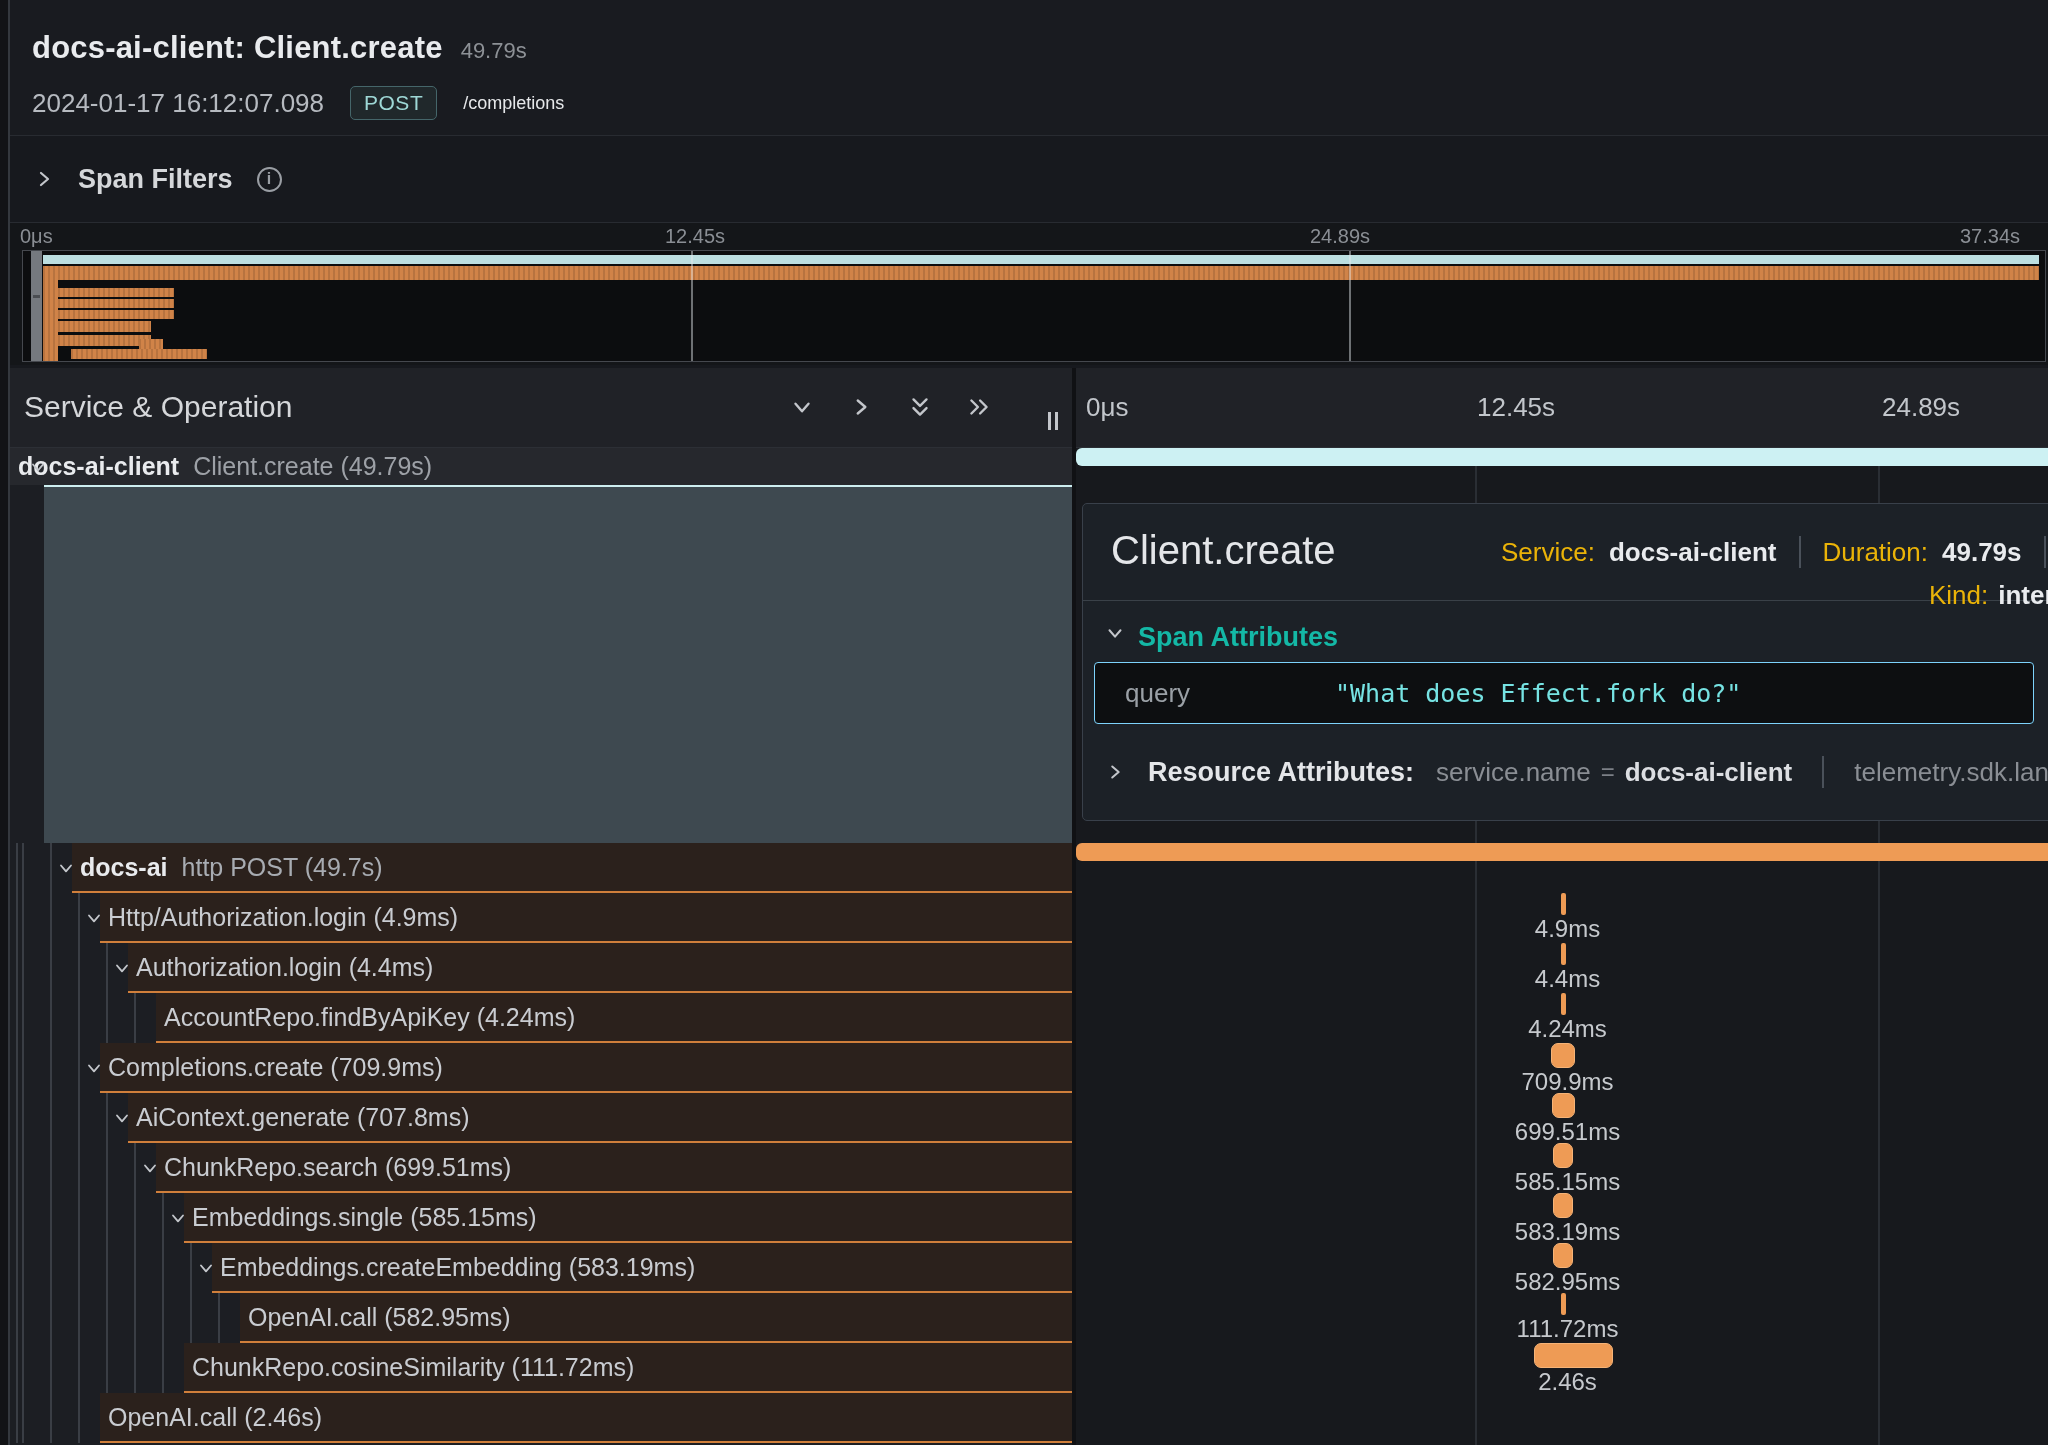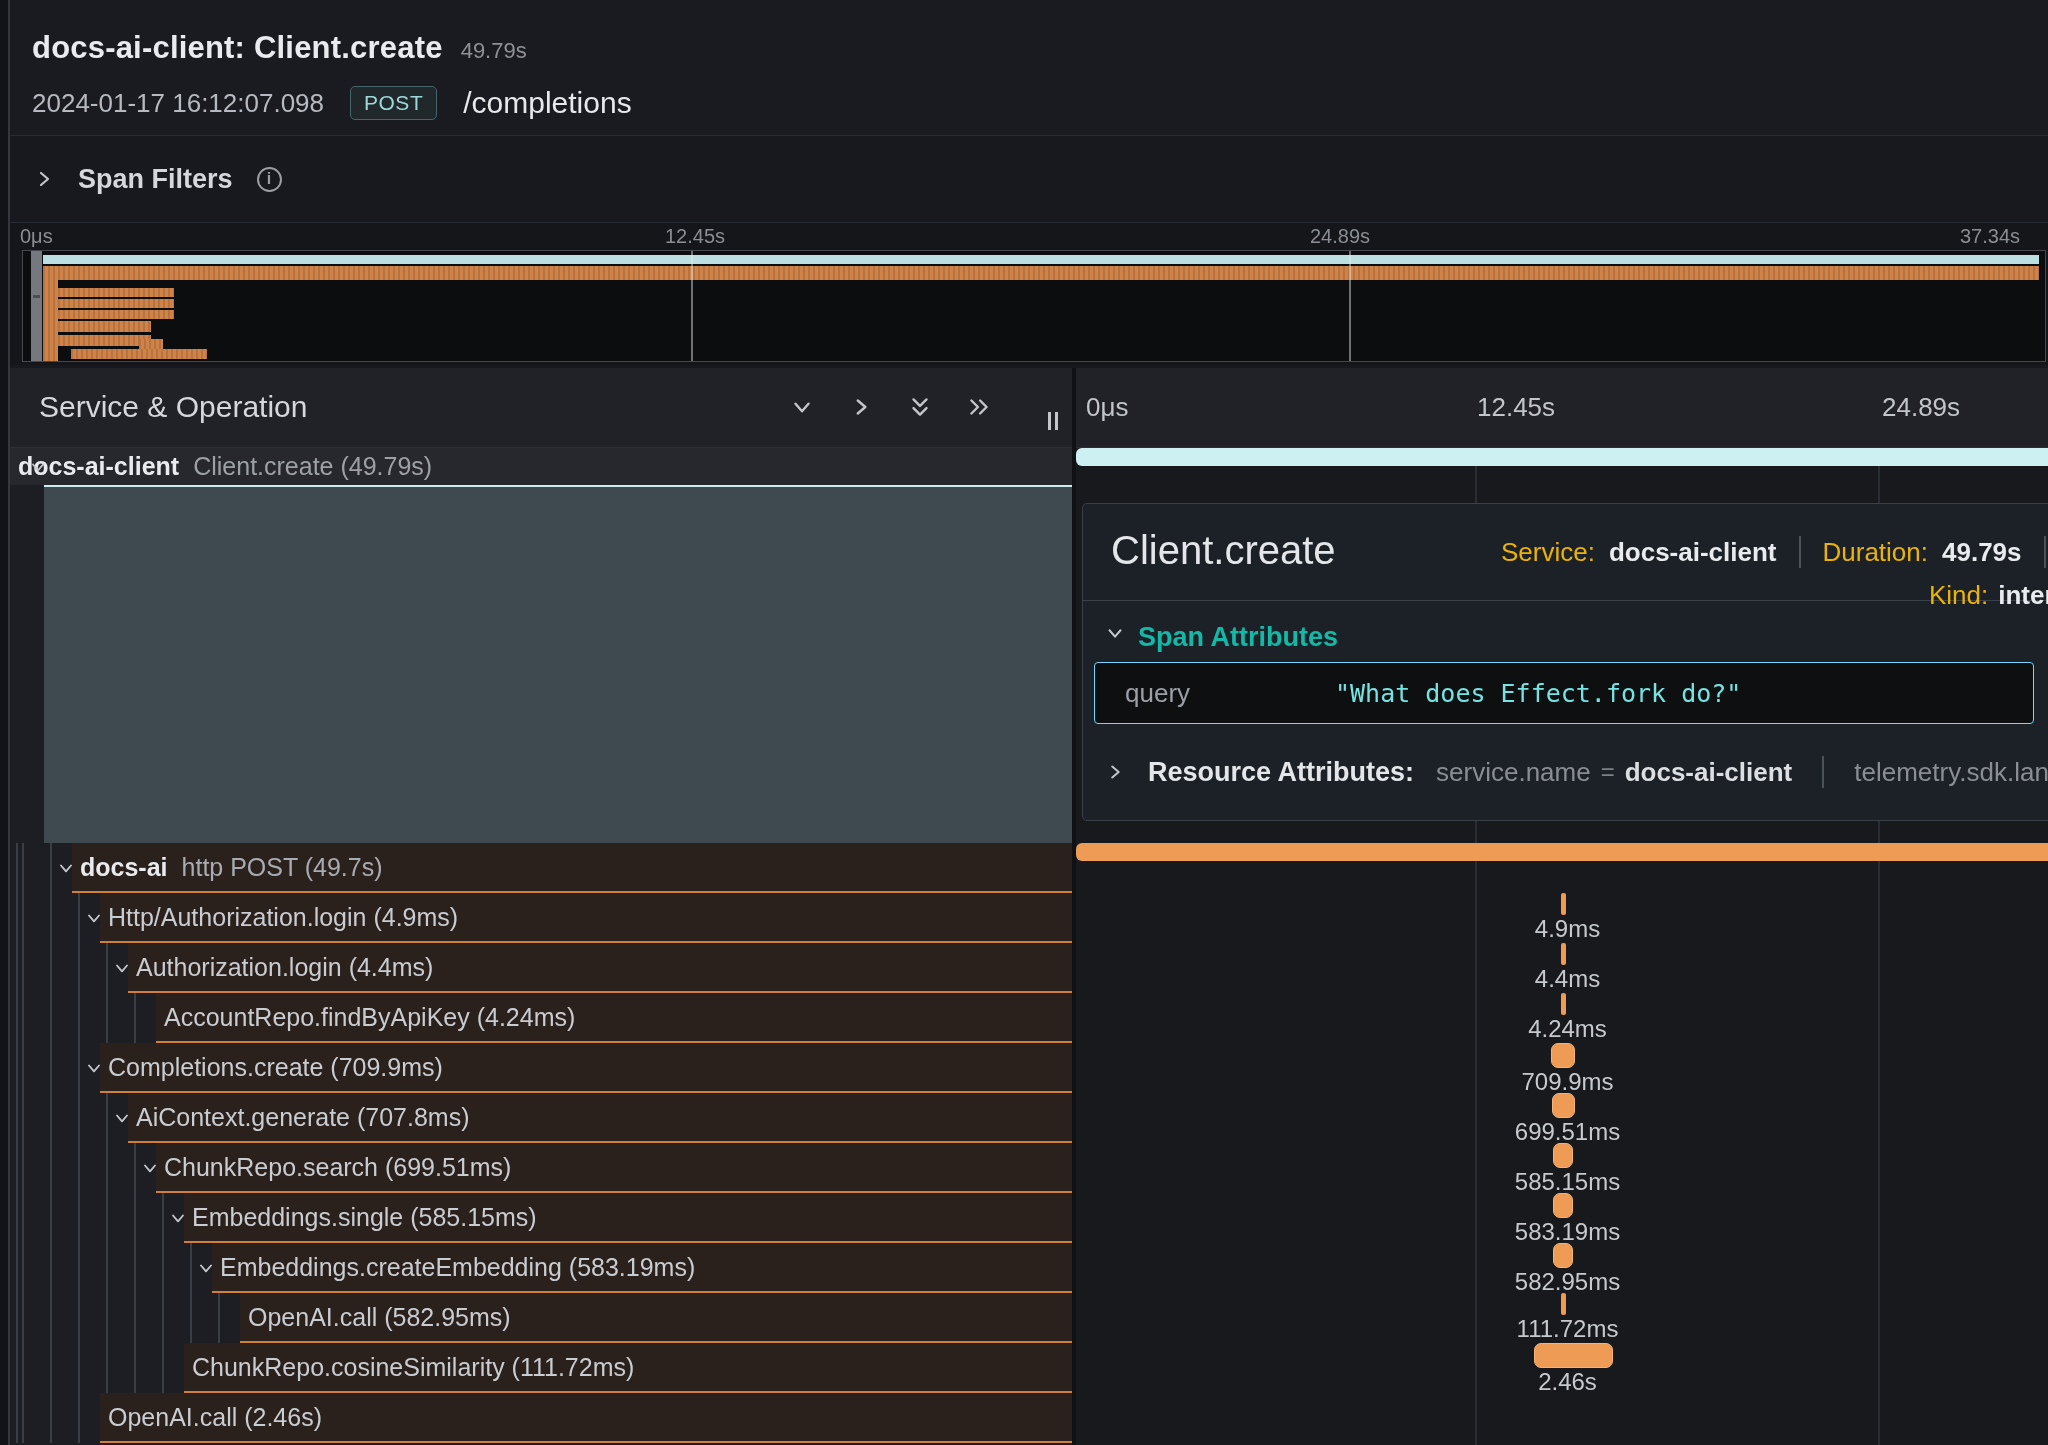--- a/index.html
+++ b/index.html
@@ -14,21 +14,21 @@
 
   
   .trace-header { position:absolute; left:10px; right:0; top:0; height:135px; background:#191b20; }
   .title-row { position:absolute; left:22px; top:30px; display:flex; align-items:baseline; gap:18px; }
   .trace-title { font-size:31px; font-weight:bold; color:#e9ebee; letter-spacing:.2px; }
   .trace-duration { font-size:22px; color:#8d9196; }
   .sub-row { position:absolute; left:22px; top:86px; display:flex; align-items:center; gap:26px; }
   .trace-time { font-size:26px; color:#b6bac0; }
   .method-badge { font-size:21px; color:#9ed8d6; background:#20282b; border:1px solid#45666a;
     border-radius:5px; padding:4px 13px; letter-spacing:.5px; }
-  .trace-path { font-size:30px; color:#e6e8ea; }
+  .trace-path { font-size:18px; color:#e6e8ea; }
   .hdiv { position:absolute; left:10px; right:0; height:1px; background:#282b31; }
 
   
   .span-filters { position:absolute; left:10px; right:0; top:136px; height:86px; display:flex; align-items:center; }
   .sf-chevron { margin-left:22px; display:flex; }
   .sf-label { margin-left:22px; font-size:27px; font-weight:bold; color:#d5d7da; }
   .info-icon { margin-left:24px; width:25px; height:25px; border:2px solid #9a9ea4; border-radius:50%;
     display:flex; align-items:center; justify-content:center; font-size:16px; color:#9a9ea4; font-weight:bold;}
 
   
@@ -42,21 +42,21 @@
   .mm-bar { position:absolute; background:#d08348; }
   .mm-bar.cyan { background:#bcdfe1; }
   .mm-dotted { background-image:repeating-linear-gradient(90deg, rgba(0,0,0,.12) 0 2px, transparent 2px 5px); }
 
   
   .trace-body { position:absolute; left:10px; right:0; top:368px; bottom:0; display:flex; }
   .left-panel { position:relative; width:1062px; flex:none; background:#1c1e23; overflow:hidden; }
   .right-panel { position:relative; flex:1; background:#17191d; border-left:4px solid #101114; overflow:hidden; }
 
   .panel-header { position:relative; height:80px; background:#202227; border-bottom:1px solid #2c2f35; }
-  .ph-title { position:absolute; left:29px; top:22px; font-size:30px; color:#d5d7da; }
+  .ph-title { position:absolute; left:14px; top:22px; font-size:30px; color:#d5d7da; }
   .ph-icons { position:absolute; right:80px; top:26px; display:flex; gap:33px; }
   .ph-icons .icon { display:flex; cursor:pointer; }
   .resize-handle { position:absolute; right:14px; top:44px; display:flex; gap:4px; cursor:col-resize;}
   .resize-handle i { display:block; width:3px; height:18px; background:#c3c6cb; }
 
   .timeline-header { position:relative; height:80px; background:#202227; border-bottom:1px solid #2c2f35; z-index:2;}
   .timeline-header span { position:absolute; top:24px; font-size:26px; color:#c2c6cb; }
 
   .tl-gridline { position:absolute; top:0; bottom:0; width:2px; background:#2a2e34; z-index:1; }
 

